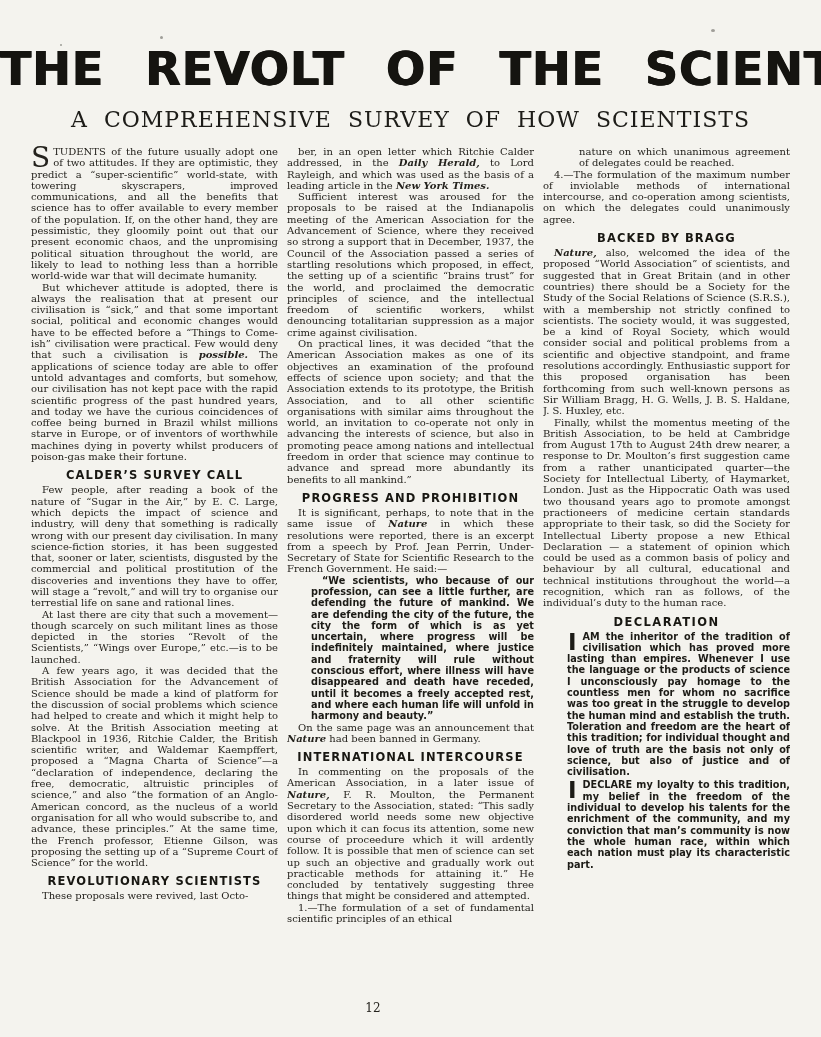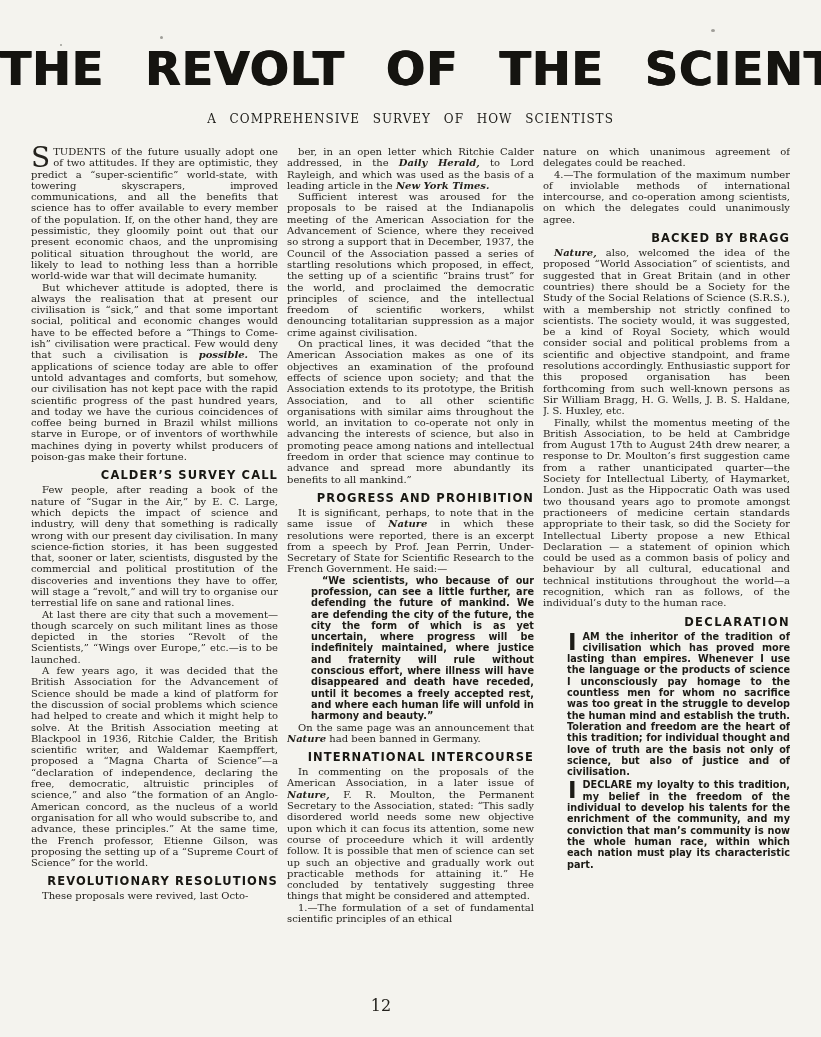--- a/index.html
+++ b/index.html
@@ -22,21 +22,21 @@
     font-size:46px;
     line-height:50px;
     letter-spacing:1px;
     word-spacing:24px;
     color:#151410;
     text-shadow:0.6px 0 0 #151410, -0.6px 0 0 #151410;
     white-space:nowrap;
   }
   .subtitle {
     margin-top:14px;
-    font-size:12px;
+    font-size:22px;
     line-height:23px;
     letter-spacing:1px;
     word-spacing:8px;
     color:#1d1c18;
   }
 
   .cols {
     display:flex;
     gap:9px;
     padding:15px 30px 0 31px;
@@ -55,24 +55,24 @@
   .col p.dropcap, .col p.dropcap-bold.noindent { text-indent:0; }
 
   .col h3 {
     margin:7px 0 2px 0;
     font-family:"DejaVu Sans", sans-serif;
     font-weight:bold;
     font-size:11.5px;
     line-height:13px;
     letter-spacing:1.1px;
     color:#181712;
-    text-align:right;
+    text-align:center;
     text-indent:0;
   }
-  .col h3.heading-center { text-align:right; letter-spacing:1.4px; }
+  .col h3.heading-center { text-align:center; letter-spacing:1.4px; }
 
   .col p.quote-bold, .col p.dropcap-bold {
     font-family:"DejaVu Sans", sans-serif;
     font-weight:bold;
     font-size:9.7px;
     line-height:11.3px;
     color:#1c1b16;
     margin-left:24px;
   }
   .col p.dropcap-bold { text-indent:0; margin-top:2px; }
@@ -89,25 +89,25 @@
     font-family:"DejaVu Sans", sans-serif;
     font-weight:bold;
     font-size:23px;
     line-height:20px;
     padding:1px 6px 0 1px;
   }
   .col b { font-weight:bold;font-style:italic; }
 
   .page-number {
     position:absolute;
-    left:366px;
+    left:358px;
     bottom:22px;
     width:30px;
     text-align:center;
-    font-size:16px;
+    font-size:12px;
     color:#24221d;
   }
 </style>
 </head>
 <body>
 
 <div class="page">
 
   <div class="speck" style="left:160px; top:36px; width:3px; height:3px;"></div>
   <div class="speck" style="left:711px; top:29px; width:4px; height:3px;"></div>
@@ -121,37 +121,37 @@
   </div>
 
   <div class="cols">
     <div class="col">
         <p class="dropcap"><span class="init-serif">S</span>TUDENTS of the future usually adopt one of two attitudes.  If they are optimistic, they predict a “super-scientific” world-state, with towering skyscrapers, improved communications, and all the benefits that science has to offer available to every member of the population.  If, on the other hand, they are pessimistic, they gloomily point out that our present economic chaos, and the unpromising political situation throughout the world, are likely to lead to nothing less than a horrible world-wide war that will decimate humanity.</p>
         <p class="para">But whichever attitude is adopted, there is always the realisation that at present our civilisation is “sick,” and that some important social, political and economic changes would have to be effected before a “Things to Come-ish” civilisation were practical.  Few would deny that such a civilisation is <b>possible.</b>  The applications of science today are able to offer untold advantages and comforts, but somehow, our civilisation has not kept pace with the rapid scientific progress of the past hundred years, and today we have the curious coincidences of coffee being burned in Brazil whilst millions starve in Europe, or of inventors of worthwhile machines dying in poverty whilst producers of poison-gas make their fortune.</p>
         <h3 class="heading">CALDER’S SURVEY CALL</h3>
         <p class="para">Few people, after reading a book of the nature of “Sugar in the Air,” by E. C. Large, which depicts the impact of science and industry, will deny that something is radically wrong with our present day civilisation.  In many science-fiction stories, it has been suggested that, sooner or later, scientists, disgusted by the commercial and political prostitution of the discoveries and inventions they have to offer, will stage a “revolt,” and will try to organise our terrestial life on sane and rational lines.</p>
         <p class="para">At last there are city that such a movement—though scarcely on such militant lines as those depicted in the stories “Revolt of the Scientists,” “Wings over Europe,” etc.—is to be launched.</p>
         <p class="para">A few years ago, it was decided that the British Association for the Advancement of Science should be made a kind of platform for the discussion of social problems which science had helped to create and which it might help to solve.  At the British Association meeting at Blackpool in 1936, Ritchie Calder, the British scientific writer, and Waldemar Kaempffert, proposed a “Magna Charta of Science”—a “declaration of independence, declaring the free, democratic, altruistic principles of science,” and also “the formation of an Anglo-American concord, as the nucleus of a world organisation for all who would subscribe to, and advance, these principles.”  At the same time, the French professor, Etienne Gilson, was proposing the setting up of a “Supreme Court of Science” for the world.</p>
-        <h3 class="heading">REVOLUTIONARY RESOLUTIONS</h3>
+        <h3 class="heading">REVOLUTIONARY SCIENTISTS</h3>
         <p class="para">These proposals were revived, last Octo-</p>
       </div>
     <div class="col">
         <p class="para">ber, in an open letter which Ritchie Calder addressed, in the <b>Daily Herald,</b> to Lord Rayleigh, and which was used as the basis of a leading article in the <b>New York Times.</b></p>
         <p class="para">Sufficient interest was aroused for the proposals to be raised at the Indianapolis meeting of the American Association for the Advancement of Science, where they received so strong a support that in December, 1937, the Council of the Association passed a series of startling resolutions which proposed, in effect, the setting up of a scientific “brains trust” for the world, and proclaimed the democratic principles of science, and the intellectual freedom of scientific workers, whilst denouncing totalitarian suppression as a major crime against civilisation.</p>
         <p class="para">On practical lines, it was decided “that the American Association makes as one of its objectives an examination of the profound effects of science upon society; and that the Association extends to its prototype, the British Association, and to all other scientific organisations with similar aims throughout the world, an invitation to co-operate not only in advancing the interests of science, but also in promoting peace among nations and intellectual freedom in order that science may continue to advance and spread more abundantly its benefits to all mankind.”</p>
         <h3 class="heading">PROGRESS AND PROHIBITION</h3>
         <p class="para">It is significant, perhaps, to note that in the same issue of <b>Nature</b> in which these resolutions were reported, there is an excerpt from a speech by Prof. Jean Perrin, Under-Secretary of State for Scientific Research to the French Government.  He said:—</p>
         <p class="quote-bold">“We scientists, who because of our profession, can see a little further, are defending the future of mankind.  We are defending the city of the future, the city the form of which is as yet uncertain, where progress will be indefinitely maintained, where justice and fraternity will rule without conscious effort, where illness will have disappeared and death have receded, until it becomes a freely accepted rest, and where each human life will unfold in harmony and beauty.”</p>
         <p class="para">On the same page was an announcement that <b>Nature</b> had been banned in Germany.</p>
         <h3 class="heading">INTERNATIONAL INTERCOURSE</h3>
         <p class="para">In commenting on the proposals of the American Association, in a later issue of <b>Nature,</b> F. R. Moulton, the Permanent Secretary to the Association, stated: “This sadly disordered world needs some new objective upon which it can focus its attention, some new course of proceedure which it will ardently follow.  It is possible that men of science can set up such an objective and gradually work out practicable methods for attaining it.”  He concluded by tentatively suggesting three things that might be considered and attempted.</p>
         <p class="para">1.—The formulation of a set of fundamental scientific principles of an ethical</p>
       </div>
     <div class="col">
-        <p class="para noindent" style="text-indent: 0px;">nature on which unanimous agreement of delegates could be reached.</p>
+        <p class="para noindent" style="text-indent: 0px; margin-left: 36px;">nature on which unanimous agreement of delegates could be reached.</p>
         <p class="para">4.—The formulation of the maximum number of inviolable methods of international intercourse, and co-operation among scientists, on which the delegates could unanimously agree.</p>
         <h3 class="heading">BACKED BY BRAGG</h3>
         <p class="para"><b>Nature,</b> also, welcomed the idea of the proposed “World Association” of scientists, and suggested that in Great Britain (and in other countries) there should be a Society for the Study of the Social Relations of Science (S.R.S.), with a membership not strictly confined to scientists. The society would, it was suggested, be a kind of Royal Society, which would consider social and political problems from a scientific and objective standpoint, and frame resolutions accordingly. Enthusiastic support for this proposed organisation has been forthcoming from such well-known persons as Sir William Bragg, H. G. Wells, J. B. S. Haldane, J. S. Huxley, etc.</p>
         <p class="para">Finally, whilst the momentus meeting of the British Association, to be held at Cambridge from August 17th to August 24th drew nearer, a response to Dr. Moulton’s first suggestion came from a rather unanticipated quarter—the Society for Intellectual Liberty, of Haymarket, London. Just as the Hippocratic Oath was used two thousand years ago to promote amongst practioneers of medicine certain standards appropriate to their task, so did the Society for Intellectual Liberty propose a new Ethical Declaration — a statement of opinion which could be used as a common basis of policy and behaviour by all cultural, educational and technical institutions throughout the world—a recognition, which ran as follows, of the individual’s duty to the human race.</p>
         <h3 class="heading-center">DECLARATION</h3>
         <p class="dropcap-bold"><span class="init-bold">I</span>AM the inheritor of the tradition of civilisation which has proved more lasting than empires.  Whenever I use the language or the products of science I unconsciously pay homage to the countless men for whom no sacrifice was too great in the struggle to develop the human mind and establish the truth.  Toleration and freedom are the heart of this tradition; for individual thought and love of truth are the basis not only of science, but also of justice and of civilisation.</p>
         <p class="dropcap-bold"><span class="init-bold">I</span>DECLARE my loyalty to this tradition, my belief in the freedom of the individual to develop his talents for the enrichment of the community, and my conviction that man’s community is now the whole human race, within which each nation must play its characteristic part.</p>
       </div>
   </div>
 

